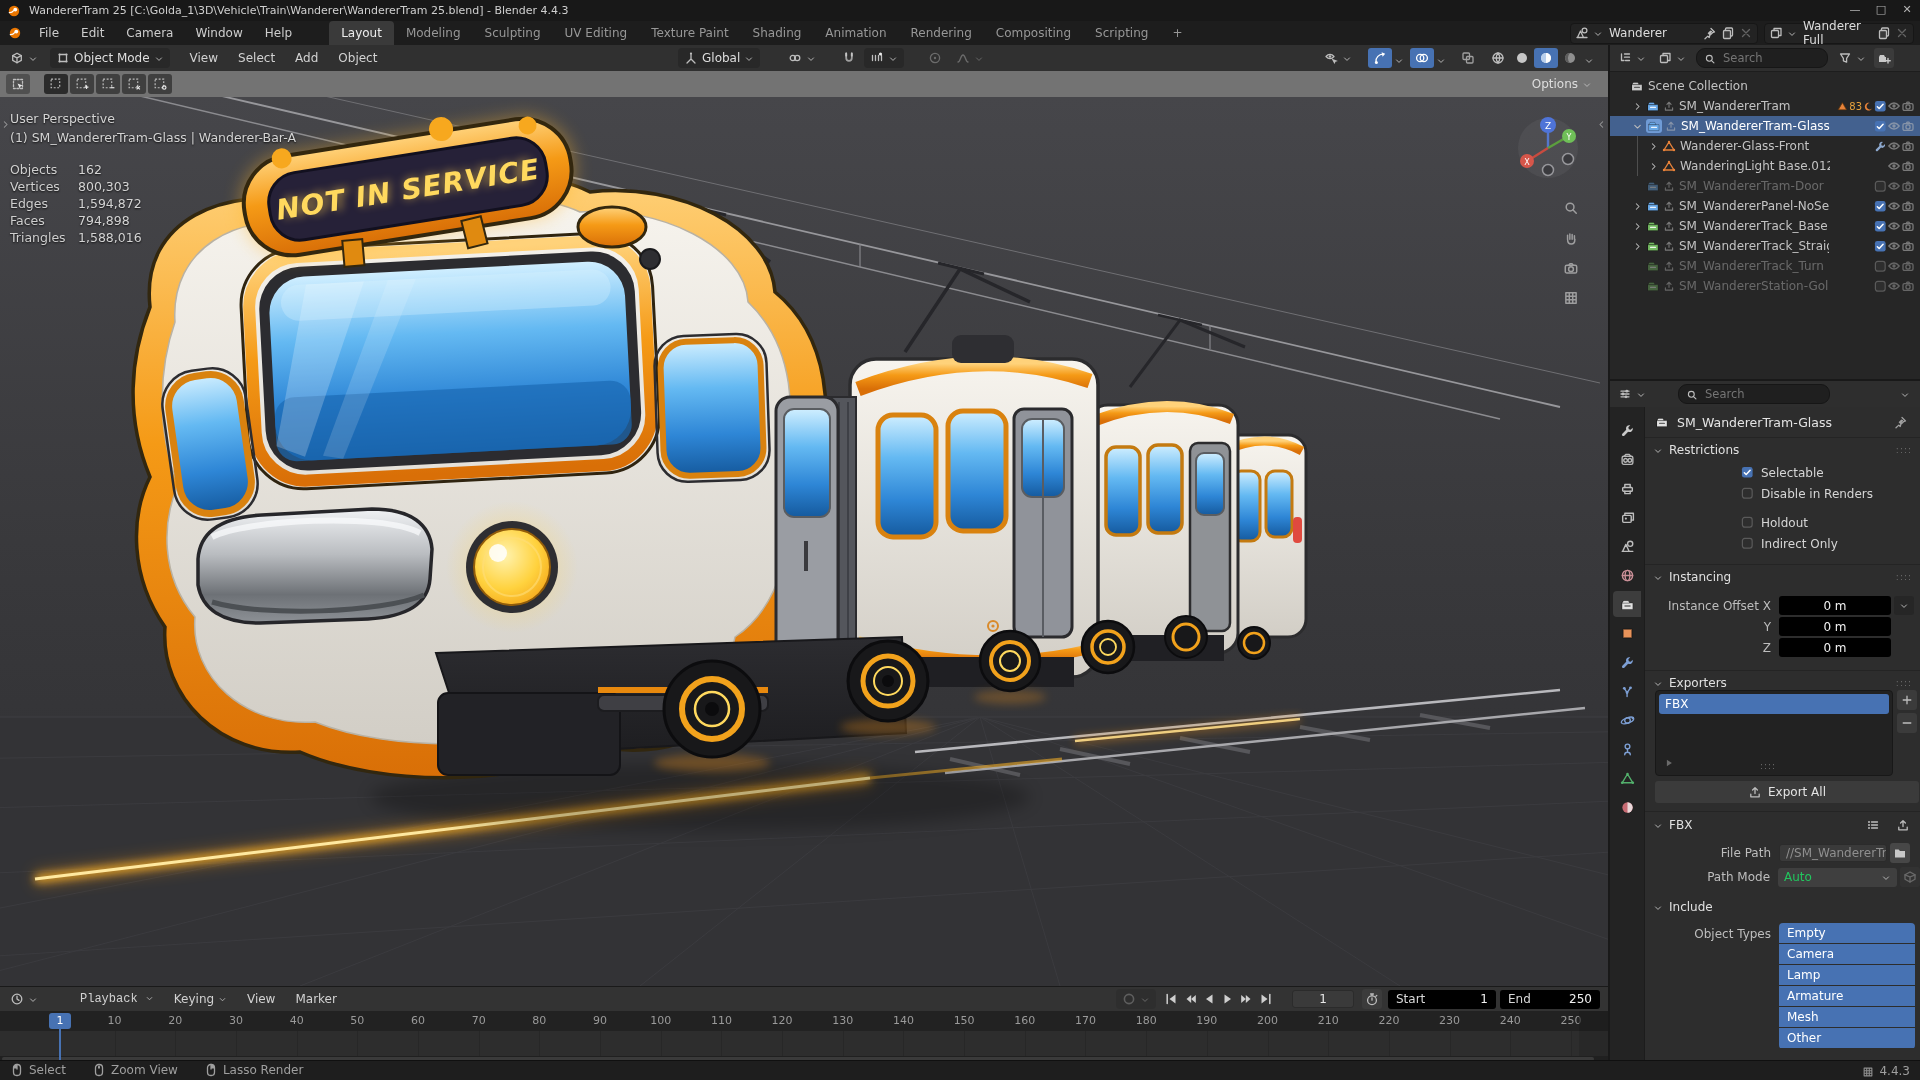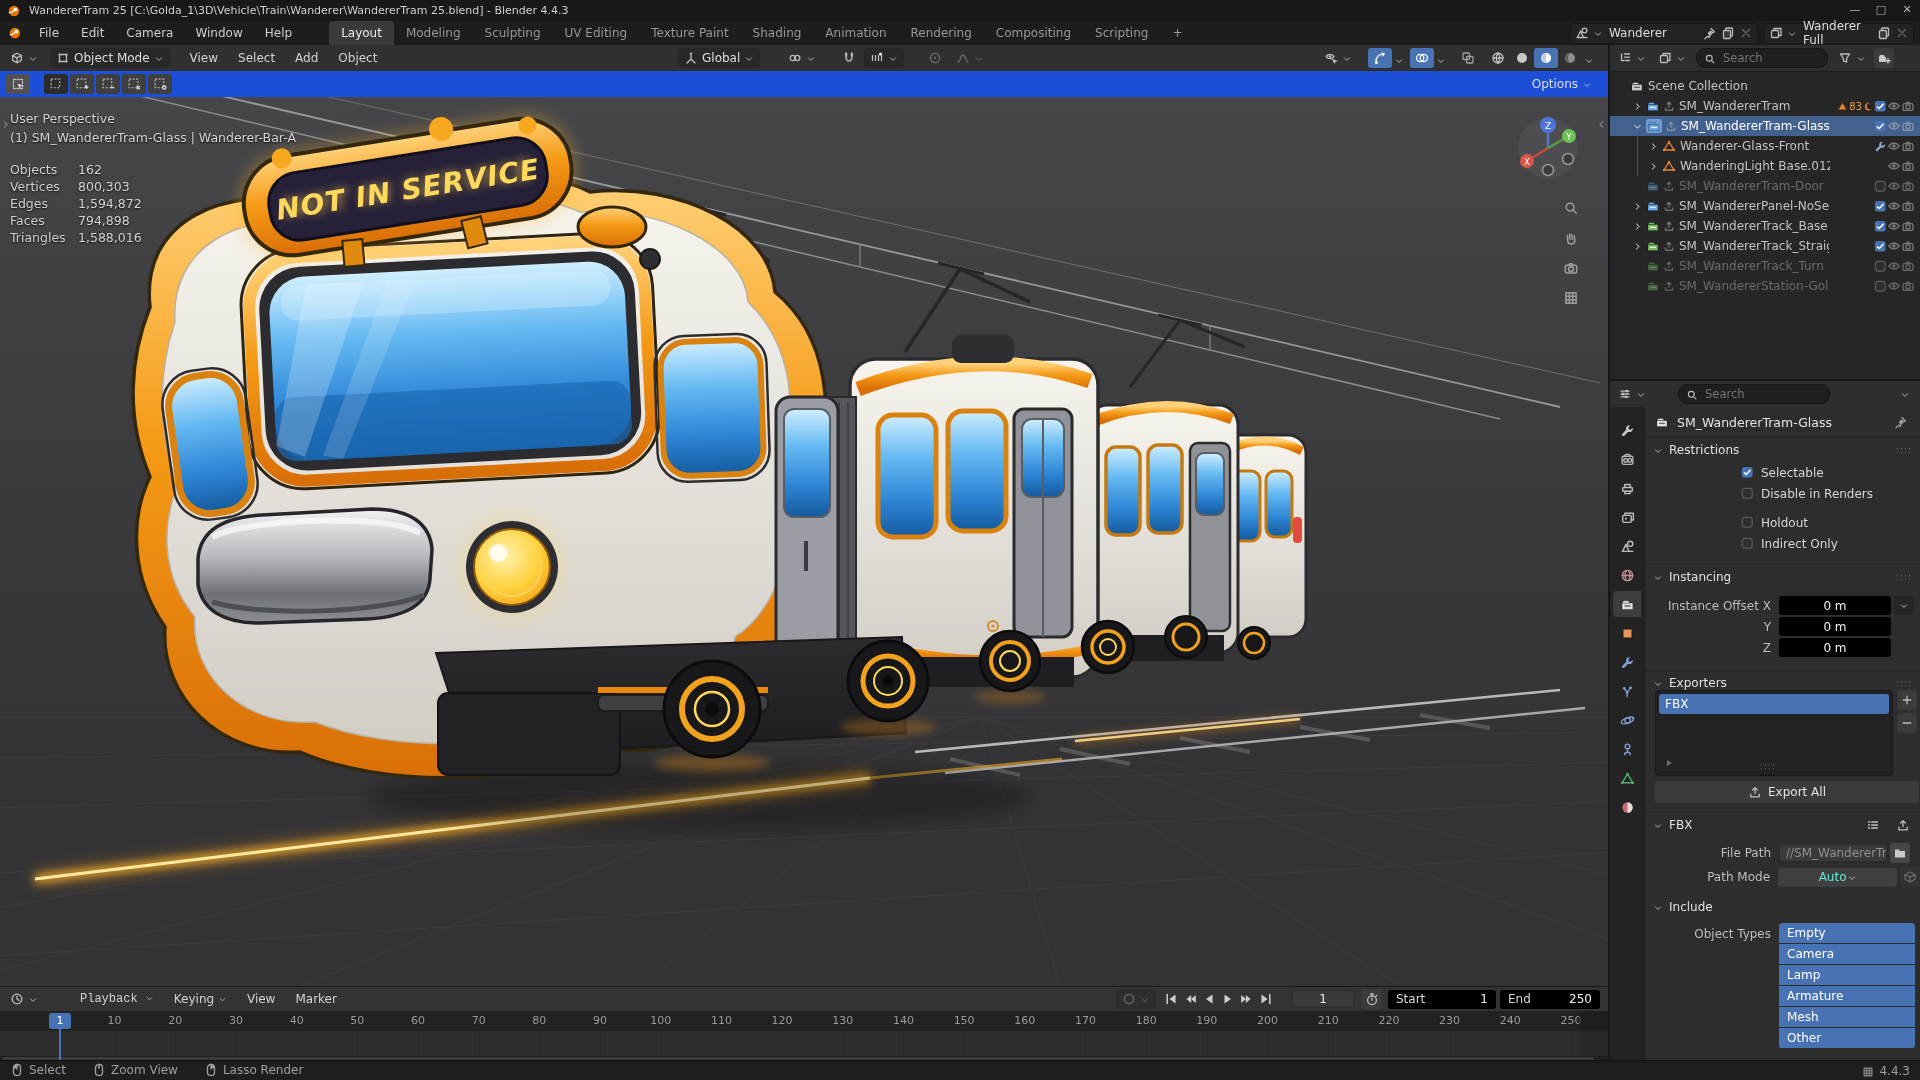--- a/index.html
+++ b/index.html
@@ -15,21 +15,21 @@
   #titlebar{left:0;top:0;width:1920px;height:21px;background:#181818;color:#cfcfcf;}
   #titlebar .t{margin-left:8px;line-height:21px;font-size:11px;}
   .winctl{width:26px;height:21px;text-align:center;line-height:20px;color:#b5b5b5;font-size:11px;}
   #topbar{left:0;top:21px;width:1920px;height:24px;background:#1d1d1d;border-bottom:1px solid #141414;}
   .menu-item{padding:0 11px;line-height:24px;color:#cdcdcd;}
   .wstab{padding:0 12px;line-height:24px;color:#979797;border-radius:4px 4px 0 0;}
   .wstab.active{background:#3a3a3a;color:#ececec;}
   .idchip{height:19px;background:#232323;border:1px solid #161616;border-radius:4px;display:flex;align-items:center;padding:0 4px;gap:4px;color:#dcdcdc;}
   
   #vp-header{left:0;top:0;width:1608px;height:26px;background:#303030;border-bottom:1px solid #242424;}
-  #vp-tools{left:0;top:26px;width:1608px;height:26px;background:#1d4ed8;border-bottom:1px solid #272727;}
+  #vp-tools{left:0;top:26px;width:1608px;height:26px;background:#737373;border-bottom:1px solid #272727;}
   .hmenu{padding:0 10px;line-height:26px;color:#d2d2d2;}
   .chip{display:inline-flex;align-items:center;gap:4px;height:20px;padding:0 6px;border-radius:4px;color:#dedede;}
   .chip.dark{background:#282828;}
   .shbtn{width:24px;height:20px;display:inline-flex;align-items:center;justify-content:center;border-radius:3px;}
   .shbtn.active{background:#4772b3;}
   #vp-canvas{left:0;top:52px;width:1608px;height:889px;background:#36363a;}
   #vp-canvas svg{display:block;}
   .ovl{color:#d4d4d4;text-shadow:0 1px 2px rgba(0,0,0,.8);font-size:12.5px;}
   .stat-l{display:inline-block;width:68px;color:#cfcfcf;}
   .navbtn{width:22px;height:22px;display:flex;align-items:center;justify-content:center;opacity:.75;}
@@ -1539,21 +1539,21 @@
             <span class="plabel">File Path</span>
             <span class="dfield" style="width:108px;overflow:hidden;white-space:nowrap;">//SM_WandererTram-</span>
             <span class="sqbtn" style="margin-left:3px;background:#474747;">
                 <span class="mi"><svg class="ic" width="14" height="14" viewBox="0 0 14 14" fill="none" stroke="#bdbdbd" stroke-width="1.3" stroke-linecap="round" stroke-linejoin="round">
                     <path d="M2 3.5h3.6L7 5h5v6.5H2z" fill="#c9c9c9" stroke="none"></path>
                   </svg></span>
               </span>
           </div>
           <div class="row abs" style="left:0;top:460px;width:100%;">
             <span class="plabel">Path Mode</span>
-            <span class="field" style="width:108px;padding:0 6px;background:#3f3f3f;color:#5eead4;">
+            <span class="field" style="width:108px;justify-content:space-between;padding:0 6px;background:#3f3f3f;color:#22c55e;">
               <span>Auto</span>
               <span class="mi"><svg class="ic" width="10" height="10" viewBox="0 0 14 14" fill="none" stroke="#bdbdbd" stroke-width="1.3" stroke-linecap="round" stroke-linejoin="round">
                     <path d="M3.5 5.5L7 9l3.5-3.5"></path>
                   </svg></span>
             </span>
             <span class="sqbtn dim" style="margin-left:3px;">
                 <span class="mi"><svg class="ic" width="14" height="14" viewBox="0 0 14 14" fill="none" stroke="#bdbdbd" stroke-width="1.3" stroke-linecap="round" stroke-linejoin="round">
                     <path d="M7 2l5 2.8v4.4L7 12 2 9.2V4.8z"></path>
                     <path d="M7 7v5M2 4.8l5 2.2 5-2.2"></path>
                   </svg></span>

